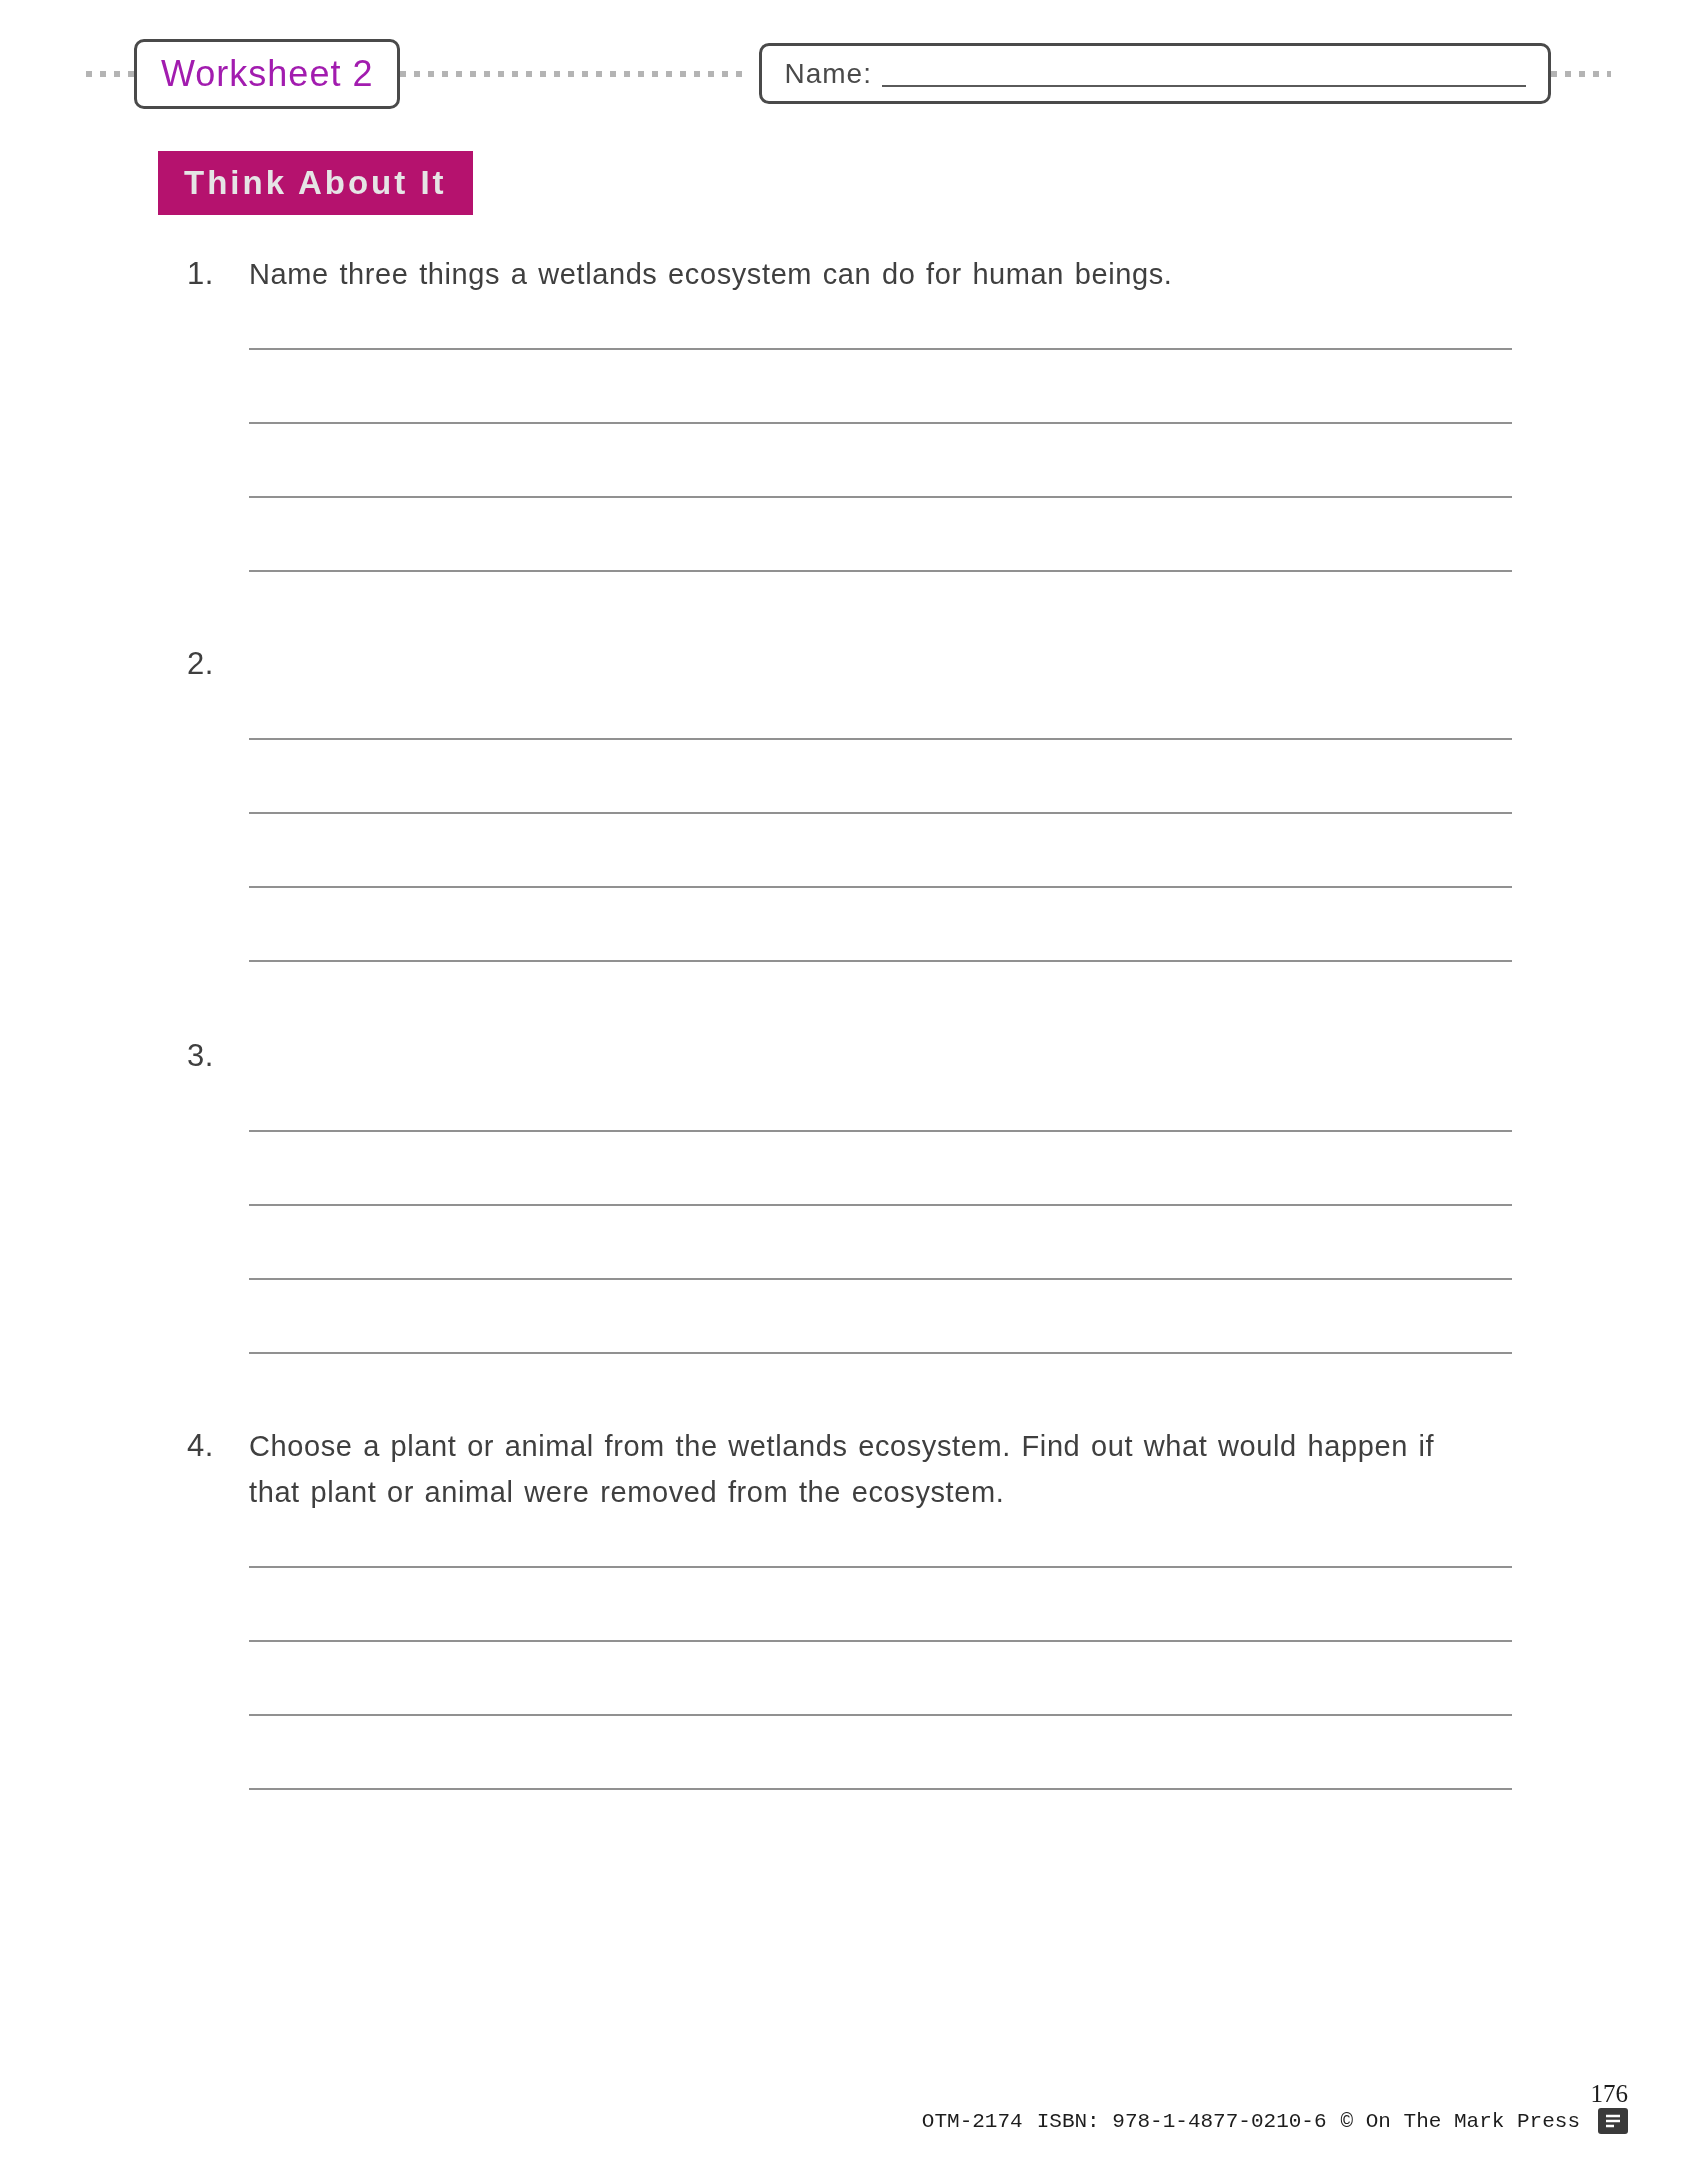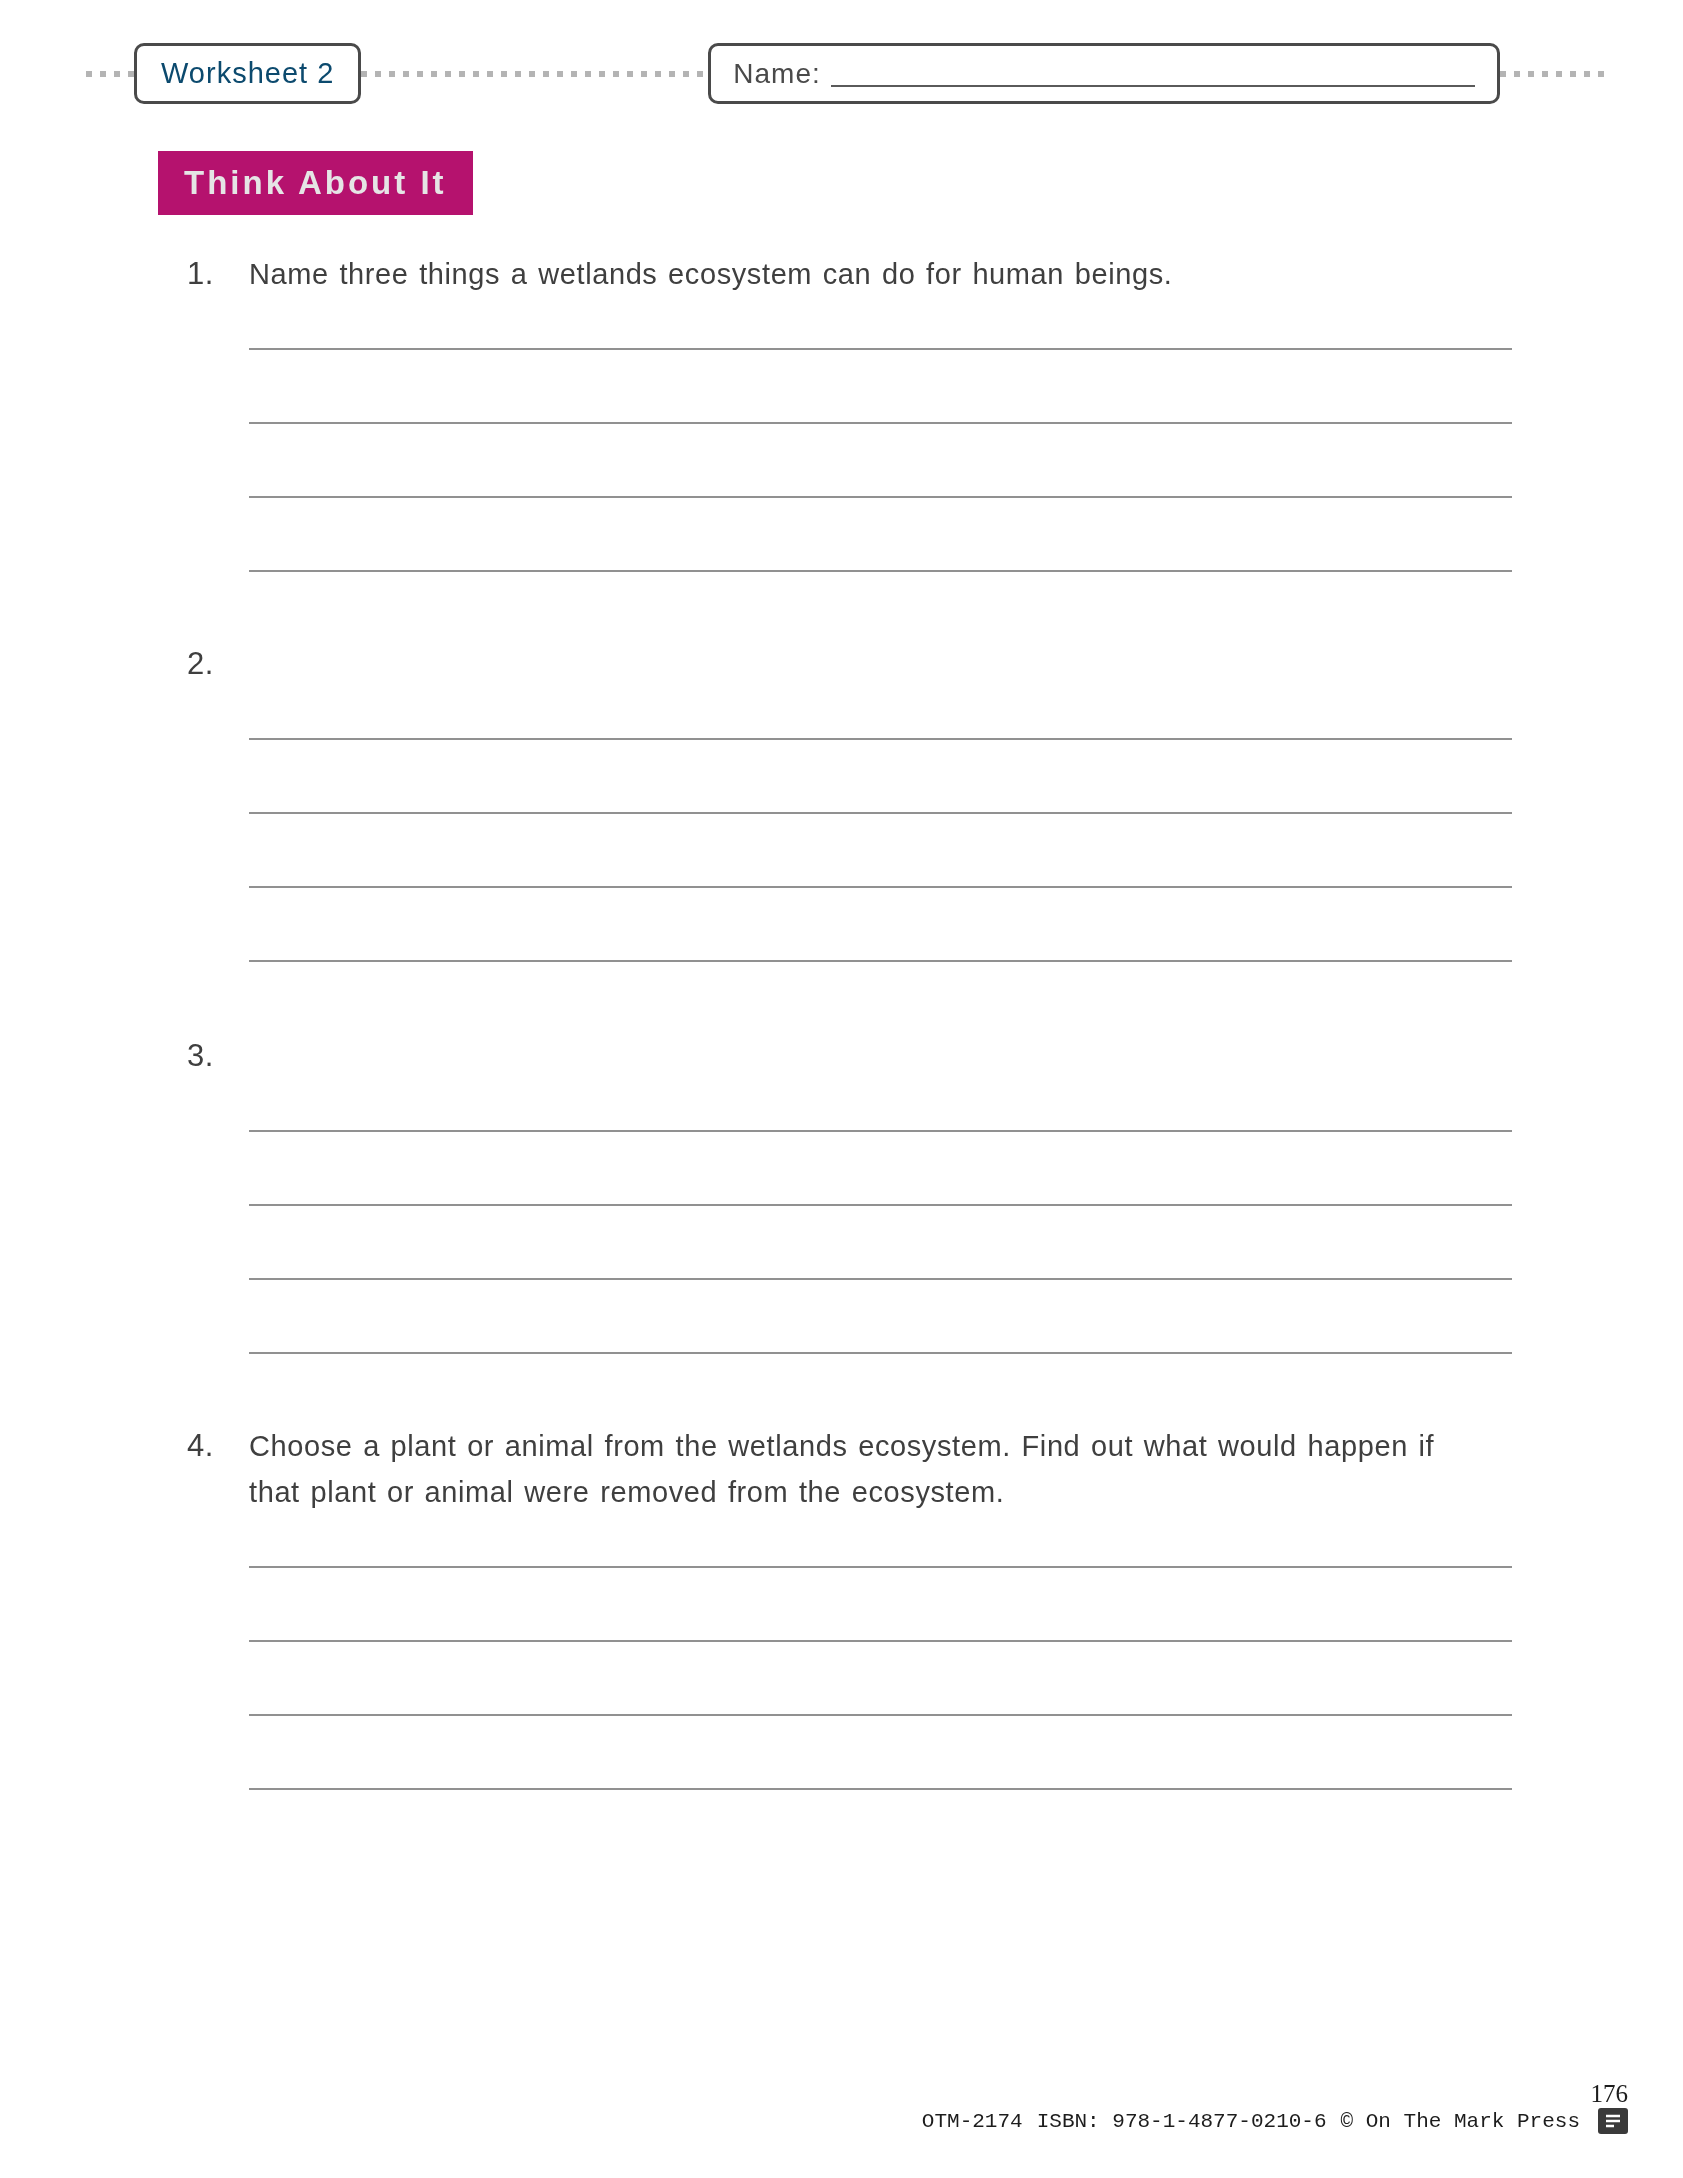--- a/index.html
+++ b/index.html
@@ -28,36 +28,37 @@
     background-image: repeating-linear-gradient(to right, #b4b4b4 0 6px, transparent 6px 14px);
     align-self: center;
   }
   .dots-left   { width: 48px; }
   .dots-mid    { width: 347px; }
   .dots-right  { flex: 1; }
   .tab-box {
     border: 3px solid #4a4a4a;
     border-radius: 10px;
     padding: 11px 24px;
-    font-size: 29px;
+    font-size: 36px;
     letter-spacing: 1px;
-    color: #0c4a6e;
+    color: #a21caf;
     background: #fff;
     white-space: nowrap;
   }
   .name-box {
     border: 3px solid #4a4a4a;
     border-radius: 10px;
     width: 792px;
     height: 61px;
     box-sizing: border-box;
     display: flex;
     align-items: center;
     padding: 0 22px;
     background: #fff;
+    margin-left: 12px;
   }
   .name-label {
     font-size: 28px;
     letter-spacing: 1px;
     color: #4a4a4a;
     white-space: nowrap;
   }
   .name-line {
     flex: 1;
     height: 24px;

